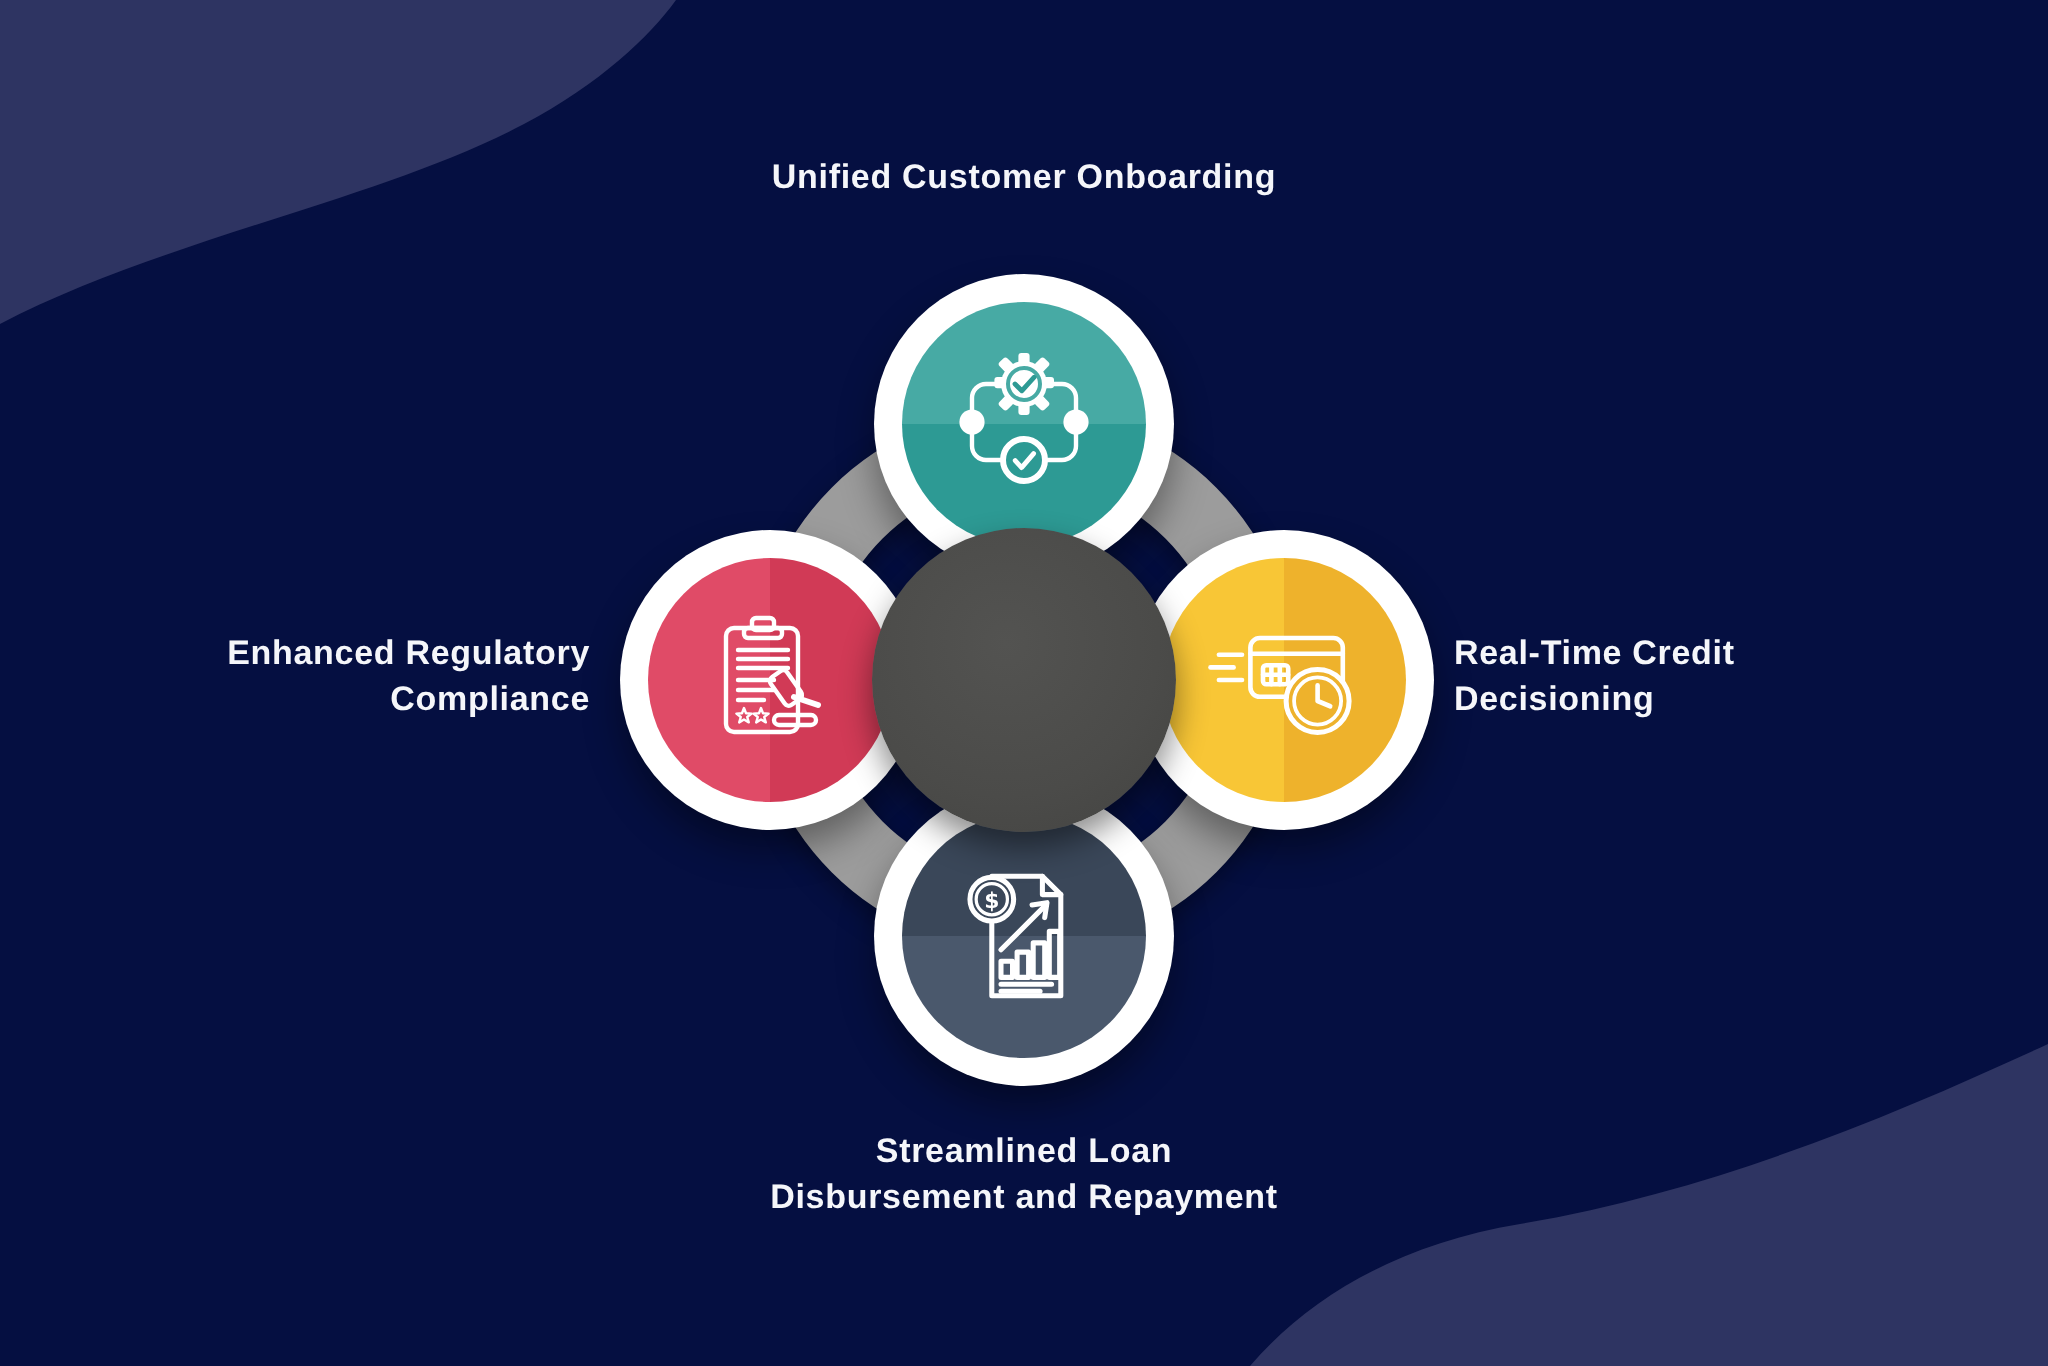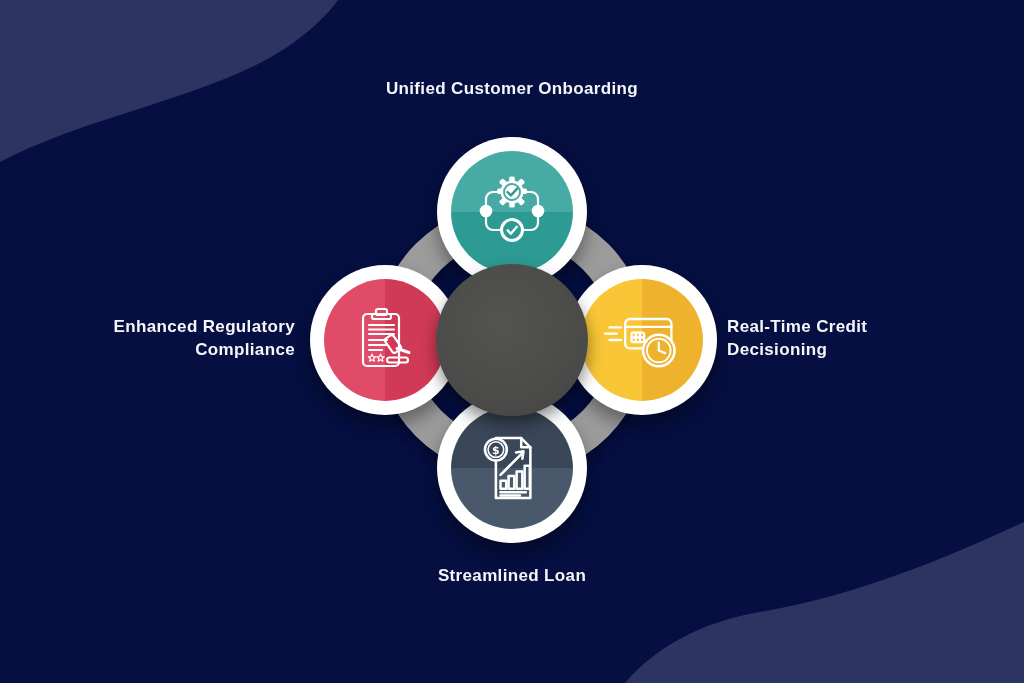--- a/index.html
+++ b/index.html
@@ -178,15 +178,16 @@
   <div class="label label-left" style="color: rgb(245, 246, 250);">
     <div>Enhanced Regulatory</div>
     <div>Compliance</div>
   </div>
   <div class="label label-right" style="color: rgb(245, 246, 250);">
     <div>Real-Time Credit</div>
     <div>Decisioning</div>
   </div>
   <div class="label label-bottom" style="color: rgb(245, 246, 250);">
     <div>Streamlined Loan</div>
+    <div>Disbursement and Repayment</div>
   </div>
 
 </div>
 
 </body></html>

